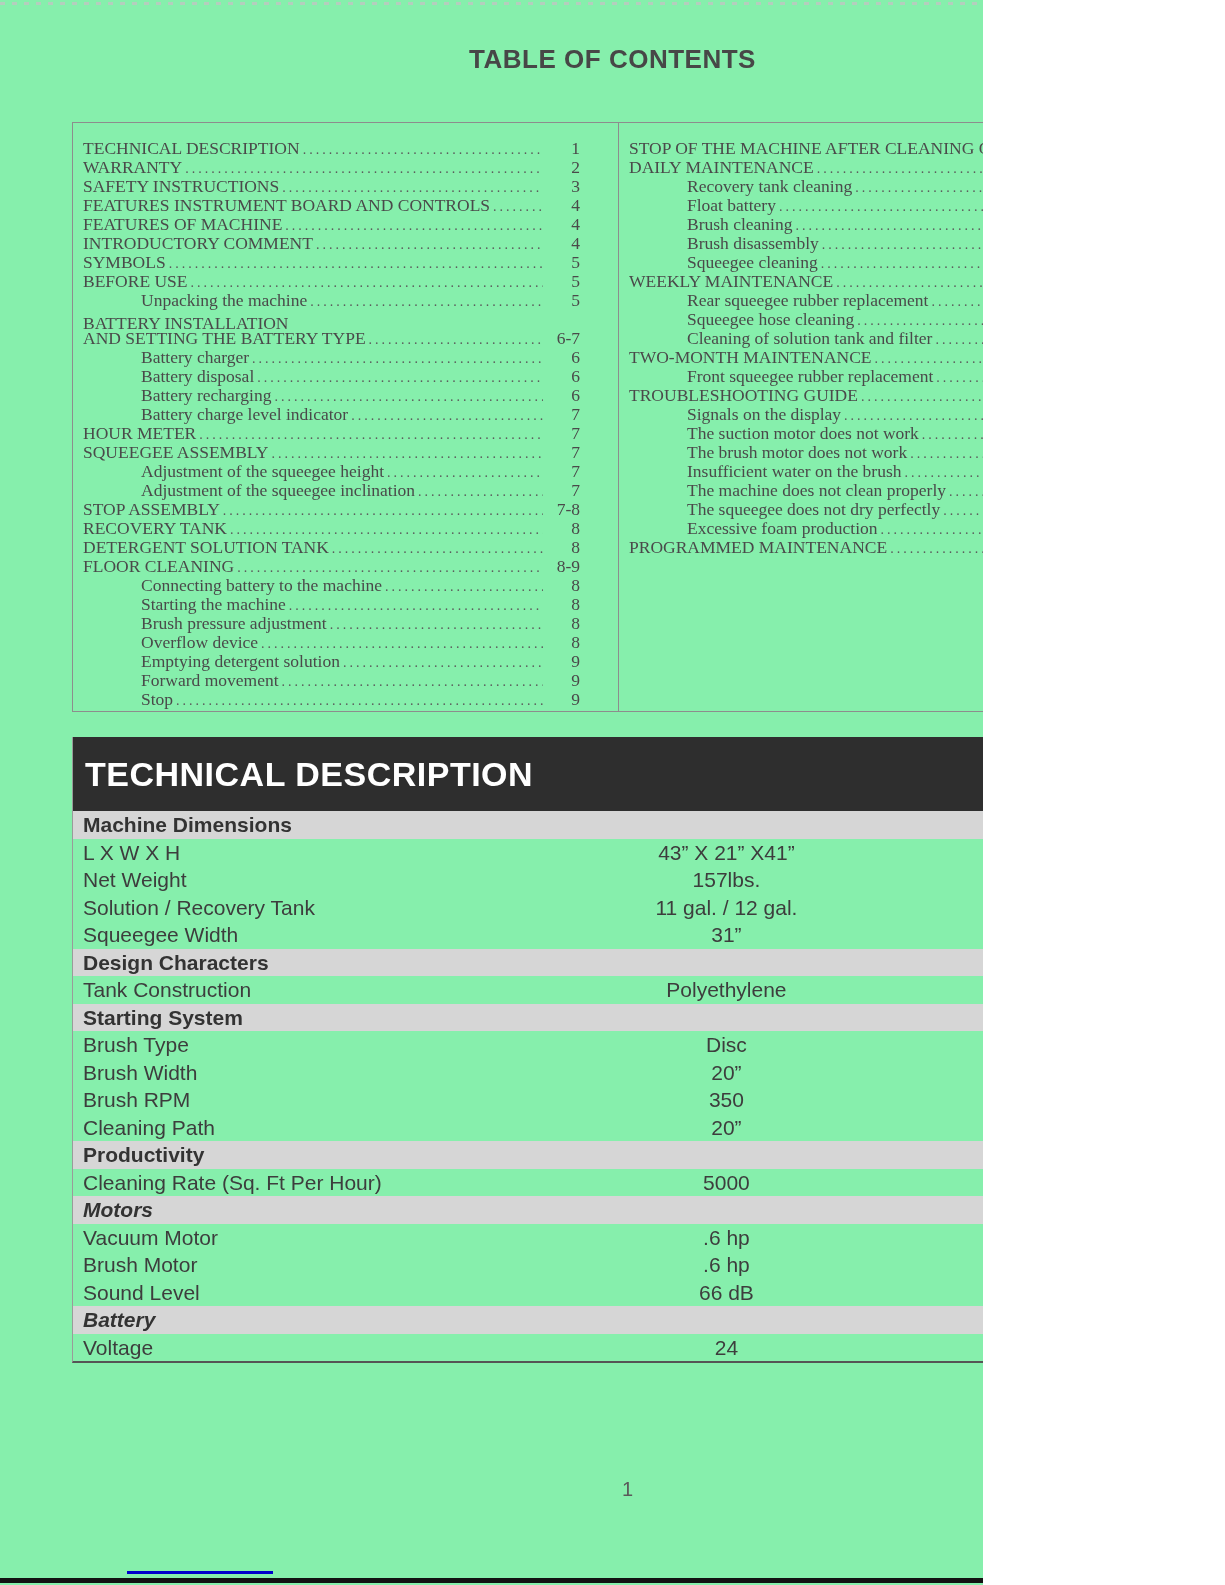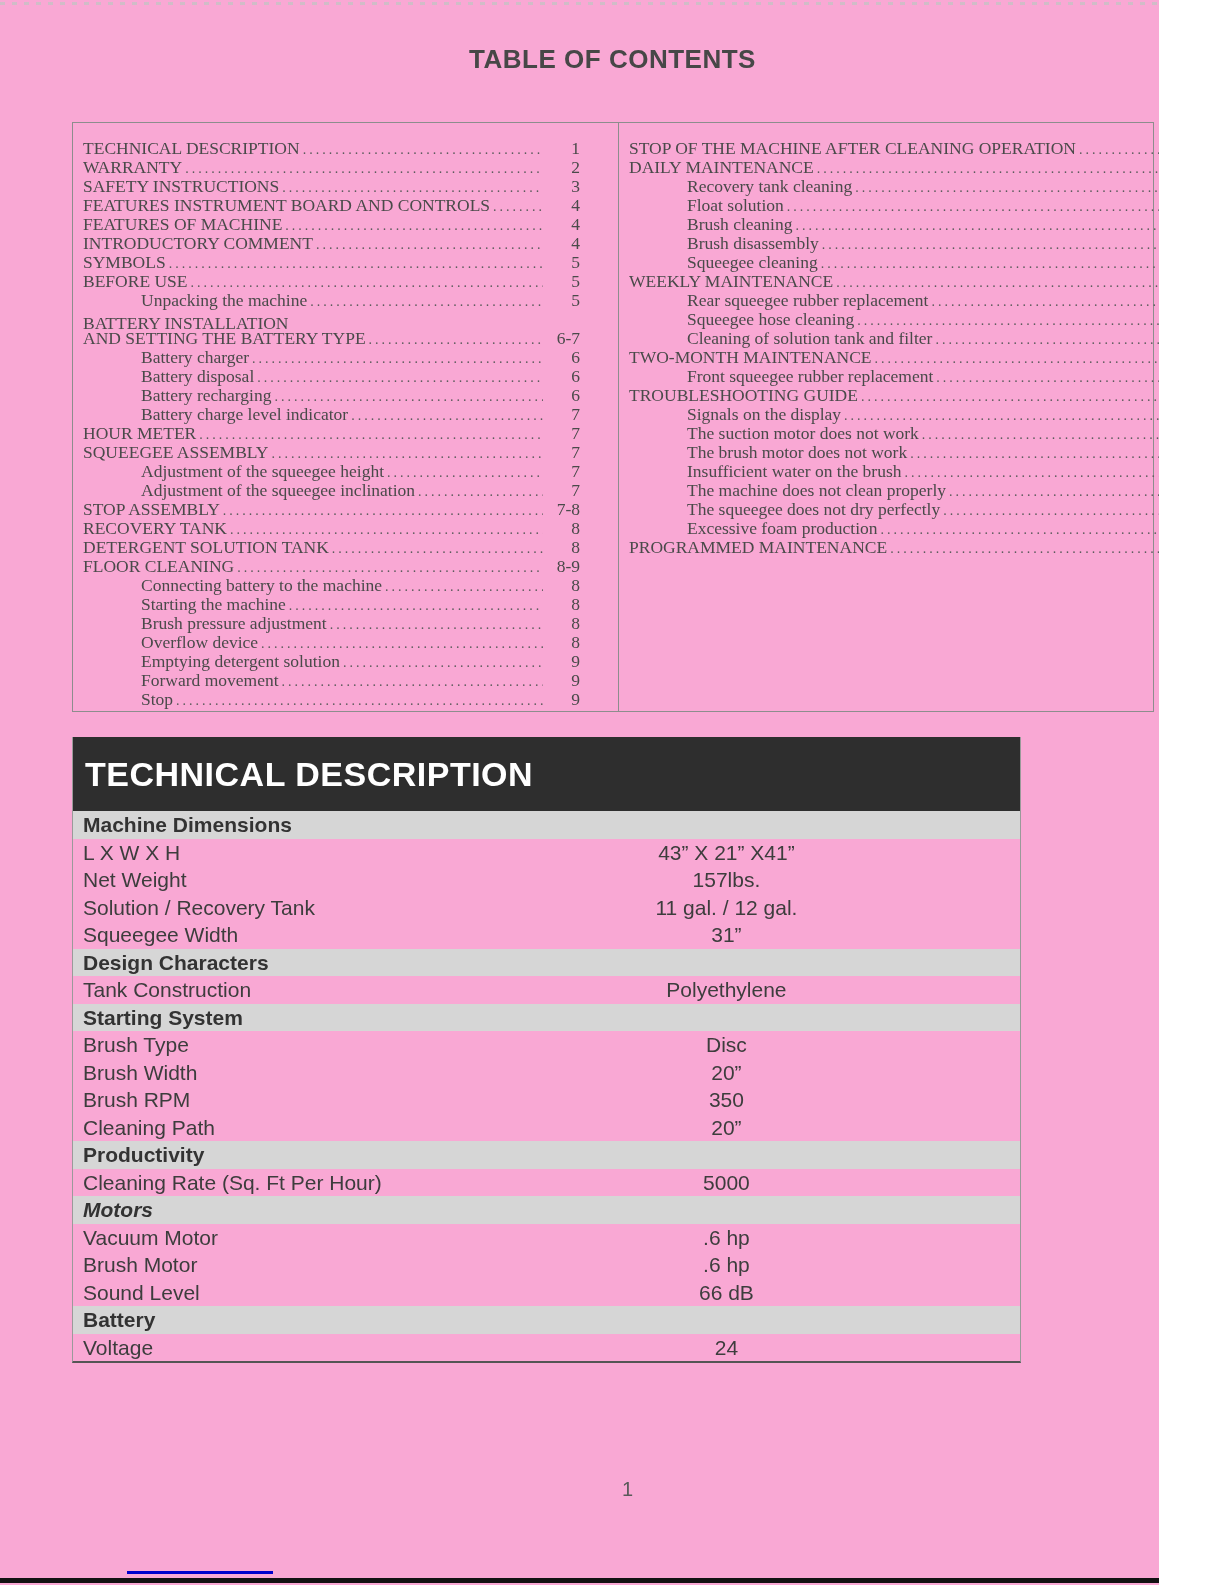--- a/index.html
+++ b/index.html
@@ -1,17 +1,17 @@
 <!DOCTYPE html>
 <html><head>
 <meta charset="utf-8">
 <style>
   html,body{margin:0;padding:0;background:#ffffff;}
   .page{
-    position:relative;width:1159px;height:1585px;background:#f9a8d4;
+    position:relative;width:983px;height:1585px;background:#86efac;
     font-family:"Liberation Sans",sans-serif;overflow:hidden;color:#3d3d3d;
   }
   
   .top-speckle{
     position:absolute;top:2px;left:0;width:100%;height:3px;
     background:repeating-linear-gradient(90deg,#c3c3c3 0 5px,transparent 5px 12px);
     opacity:.75;
   }
   .bottom-bar{position:absolute;left:0;top:1578px;width:100%;height:5px;background:#121212;}
   .right-tick{position:absolute;left:1217px;top:1566px;width:2px;height:12px;background:#666;}
@@ -237,21 +237,21 @@
         </div>
         <div class="toc-entry">
           <span class="toc-label">DAILY MAINTENANCE</span>
           <span class="toc-dots"></span>
         </div>
         <div class="toc-entry indent">
           <span class="toc-label">Recovery tank cleaning</span>
           <span class="toc-dots"></span>
         </div>
         <div class="toc-entry indent">
-          <span class="toc-label">Float solution</span>
+          <span class="toc-label">Float battery</span>
           <span class="toc-dots"></span>
         </div>
         <div class="toc-entry indent">
           <span class="toc-label">Brush cleaning</span>
           <span class="toc-dots"></span>
         </div>
         <div class="toc-entry indent">
           <span class="toc-label">Brush disassembly</span>
           <span class="toc-dots"></span>
         </div>
@@ -385,21 +385,21 @@
           <span class="tvalue">.6 hp</span>
         </div>
         <div class="trow">
           <span class="tlabel">Brush Motor</span>
           <span class="tvalue">.6 hp</span>
         </div>
         <div class="trow">
           <span class="tlabel">Sound Level</span>
           <span class="tvalue">66 dB</span>
         </div>
-        <div class="trow section" style="background: rgb(214, 214, 214);">
+        <div class="trow section" style="background: rgb(214, 214, 214); font-style: italic;">
           <span class="tlabel">Battery</span>
         </div>
         <div class="trow">
           <span class="tlabel">Voltage</span>
           <span class="tvalue">24</span>
         </div>
       </div>
   </div>
 
   <div class="page-number">1</div>

